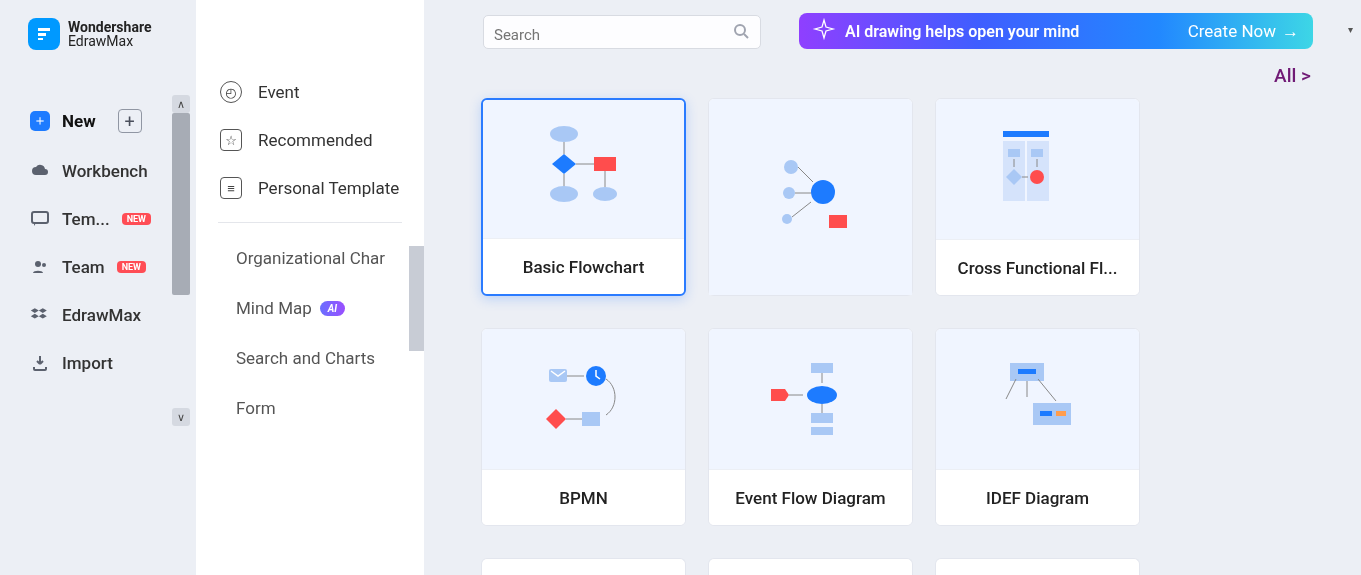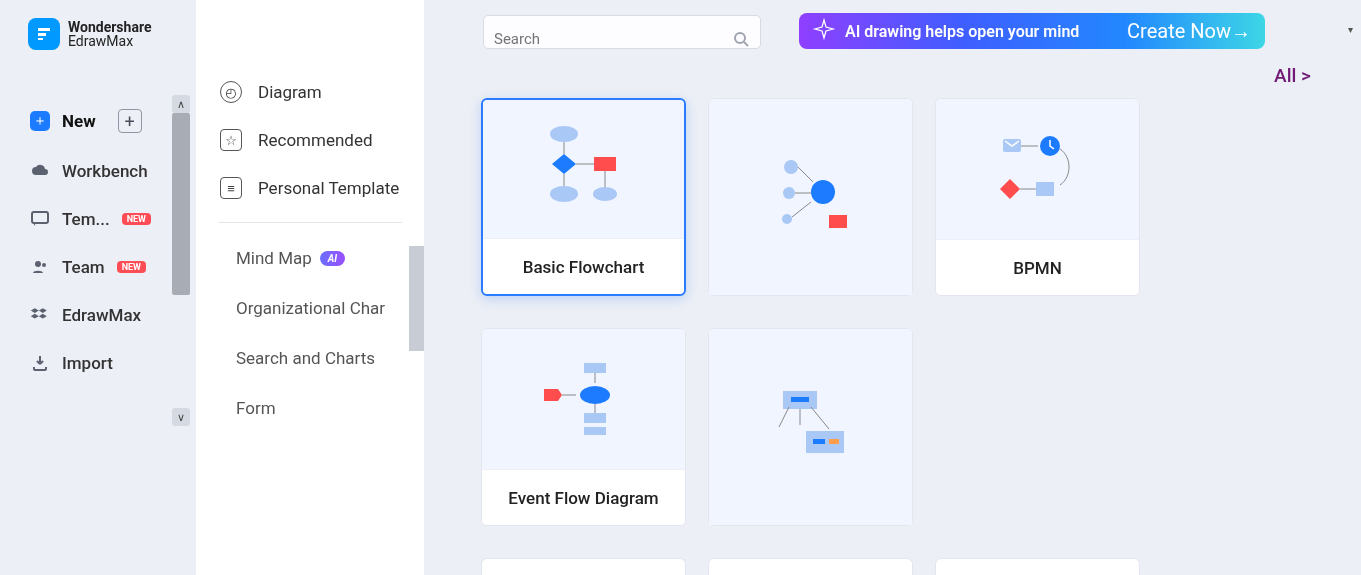--- a/index.html
+++ b/index.html
@@ -31,27 +31,27 @@
 .panel2-label { font-size: 17px; color: #333; }
 .panel2-icon { width: 22px; height: 22px; border: 1.7px solid #555; border-radius: 50%; display: flex; align-items: center; justify-content: center; font-size: 13px; color: #444;}
 .panel2-icon.square { border-radius: 4px; }
 .panel2-divider { height: 1px; background: #e4e6eb; margin: 10px 22px; }
 .panel2-cat { padding: 15px 24px 15px 40px; font-size: 17px; color: #555; cursor: pointer; display:flex; align-items:center; gap:8px; }
 .panel2-cat.active { color: #0c5fff; font-weight: 700; background: #f6f8fc; }
 .ai-pill { background: linear-gradient(90deg,#6a6fff,#9a4fff); color: #fff; font-size: 10px; font-weight: 700; padding: 2px 8px; border-radius: 10px; font-style: italic;}
 .panel2-scroll { position: absolute; right: 0; top: 246px; width: 15px; height: 105px; background: #c8ccd5; }
 
 .main { position: absolute; left: 425px; top: 0; right: 0; height: 575px; }
-.search-box { position: absolute; top: 15px; left: 58px; width: 278px; height: 34px; border: 1px solid #d8dbe2; border-radius: 5px; background: #fdfdff; display: flex; align-items: flex-start; padding: 14px 10px; }
+.search-box { position: absolute; top: 15px; left: 58px; width: 278px; height: 34px; border: 1px solid #d8dbe2; border-radius: 5px; background: #fdfdff; display: flex; align-items: flex-end; padding: 4px 10px; }
 .search-box input { border: none; background: transparent; flex: 1; font-size: 15px; color: #888; outline: none; }
 .search-icon { color: #a0a4b0; }
 
-.banner { position: absolute; top: 13px; left: 374px; width: 466px; height: 36px; border-radius: 8px; background: linear-gradient(90deg,#8f3fff 0%,#3f5eff 35%,#2288ff 70%,#3dd6e6 100%); display: flex; align-items: center; color: #fff; padding: 0 14px; gap: 10px; }
+.banner { position: absolute; top: 13px; left: 374px; width: 514px; height: 36px; border-radius: 8px; background: linear-gradient(90deg,#8f3fff 0%,#3f5eff 35%,#2288ff 70%,#3dd6e6 100%); display: flex; align-items: center; color: #fff; padding: 0 14px; gap: 10px; }
 .banner-text { font-size: 16px; font-weight: 600; flex: 1; }
-.banner-btn { font-size: 20px; display: flex; align-items: center; }
+.banner-btn { font-size: 17px; display: flex; align-items: center; gap: 6px; }
 
 .all-link { position: absolute; top: 64px; right: 50px; color: #701a75; font-size: 19px; font-weight: 500; }
 
 .cards { position: absolute; top: 98px; left: 56px; display: grid; grid-template-columns: repeat(3, 205px); column-gap: 22px; row-gap: 32px; }
 .card { width: 205px; height: 198px; background: #fff; border: 1px solid #e3e6ee; border-radius: 6px; display: flex; flex-direction: column; cursor: pointer; }
 .card.selected { border: 2px solid #2a7bff; box-shadow: 0 3px 12px rgba(42,123,255,0.25); text-align: right; }
 .card-thumb { flex: 1; background: #f0f5ff; border-radius: 5px 5px 0 0; margin: 0; display: flex; align-items: center; justify-content: center; position: relative; }
 .card-title { height: 56px; display: flex; align-items: center; justify-content: center; font-size: 17px; color: #222; font-weight: 500; background: #fff; border-radius: 0 0 5px 5px; border-top: 1px solid #eceff5;}
 
 .cards-row3 { position: absolute; top: 558px; left: 56px; display: flex; gap: 22px; }
@@ -129,38 +129,38 @@
 </div>
 
 <div class="chevron-box chev-up">∧</div>
 <div class="scroll-grey"></div>
 <div class="chevron-box chev-down">∨</div>
 
 <div class="panel2">
   <div class="panel2-top">
     <div class="panel2-item">
       <span class="panel2-icon">◴</span>
-      <span class="panel2-label">Diagram</span>
+      <span class="panel2-label">Event</span>
     </div>
     <div class="panel2-item">
       <span class="panel2-icon square">☆</span>
       <span class="panel2-label">Recommended</span>
     </div>
     <div class="panel2-item">
       <span class="panel2-icon square">≡</span>
       <span class="panel2-label">Personal Template</span>
     </div>
   </div>
   <div class="panel2-divider"></div>
   <div class="panel2-cat">
+      <span>Organizational Char</span>
+    </div>
+  <div class="panel2-cat">
       <span>Mind Map</span>
       <span class="ai-pill">AI</span>
-    </div>
-  <div class="panel2-cat">
-      <span>Organizational Char</span>
     </div>
   <div class="panel2-cat">
       <span>Search and Charts</span>
     </div>
   <div class="panel2-cat">
       <span>Form</span>
     </div>
   <div class="panel2-scroll"></div>
 </div>
 
@@ -212,20 +212,37 @@
           <circle cx="72" cy="45" r="12" fill="#1d7bff"></circle>
           <circle cx="36" cy="72" r="5" fill="#a9c8f5"></circle>
           <line x1="41" y1="70" x2="60" y2="55" stroke="#888"></line>
           <rect x="78" y="68" width="18" height="13" fill="#ff4d4d"></rect>
         </svg>
       </div>
     </div>
     <div class="card">
       <div class="card-thumb">
         <svg width="120" height="100" viewBox="0 0 120 100">
+          <rect x="25" y="12" width="46" height="6" fill="#1d7bff"></rect>
+          <rect x="25" y="22" width="22" height="60" fill="#d5e3fb"></rect>
+          <rect x="49" y="22" width="22" height="60" fill="#d5e3fb"></rect>
+          <rect x="30" y="30" width="12" height="8" fill="#a9c8f5"></rect>
+          <polygon points="36,50 44,58 36,66 28,58" fill="#a9c8f5"></polygon>
+          <rect x="53" y="30" width="12" height="8" fill="#a9c8f5"></rect>
+          <circle cx="59" cy="58" r="7" fill="#ff4d4d"></circle>
+          <line x1="36" y1="40" x2="36" y2="48" stroke="#888"></line>
+          <line x1="59" y1="40" x2="59" y2="48" stroke="#888"></line>
+          <line x1="44" y1="58" x2="50" y2="58" stroke="#888"></line>
+        </svg>
+      </div>
+      <div class="card-title">Cross Functional Fl...</div>
+    </div>
+    <div class="card">
+      <div class="card-thumb">
+        <svg width="120" height="100" viewBox="0 0 120 100">
           <rect x="25" y="20" width="18" height="13" rx="2" fill="#a9c8f5"></rect>
           <path d="M27 22l7 5 7-5" stroke="#fff" stroke-width="1.5" fill="none"></path>
           <line x1="43" y1="27" x2="60" y2="27" stroke="#888"></line>
           <circle cx="72" cy="27" r="10" fill="#1d7bff"></circle>
           <path d="M72 21v6l4 3" stroke="#fff" stroke-width="1.5" fill="none"></path>
           <path d="M82 30c12 8 12 28 0 36" stroke="#888" fill="none"></path>
           <polygon points="32,60 42,70 32,80 22,70" fill="#ff4d4d"></polygon>
           <line x1="42" y1="70" x2="58" y2="70" stroke="#888"></line>
           <rect x="58" y="63" width="18" height="14" fill="#a9c8f5"></rect>
         </svg>
@@ -253,20 +270,21 @@
           <rect x="32" y="14" width="34" height="18" fill="#a9c8f5"></rect>
           <rect x="40" y="20" width="18" height="5" fill="#1d7bff"></rect>
           <line x1="49" y1="32" x2="49" y2="48" stroke="#888"></line>
           <line x1="60" y1="30" x2="78" y2="52" stroke="#888"></line>
           <line x1="38" y1="30" x2="28" y2="50" stroke="#888"></line>
           <rect x="55" y="54" width="38" height="22" fill="#a9c8f5"></rect>
           <rect x="62" y="62" width="12" height="5" fill="#1d7bff"></rect>
           <rect x="78" y="62" width="10" height="5" fill="#ff9d4d"></rect>
         </svg>
       </div>
+      <div class="card-title">IDEF Diagram</div>
     </div>
   </div>
 
   <div class="cards-row3">
     <div class="card-stub"></div>
     <div class="card-stub"></div>
     <div class="card-stub"></div>
   </div>
 </div>
 

